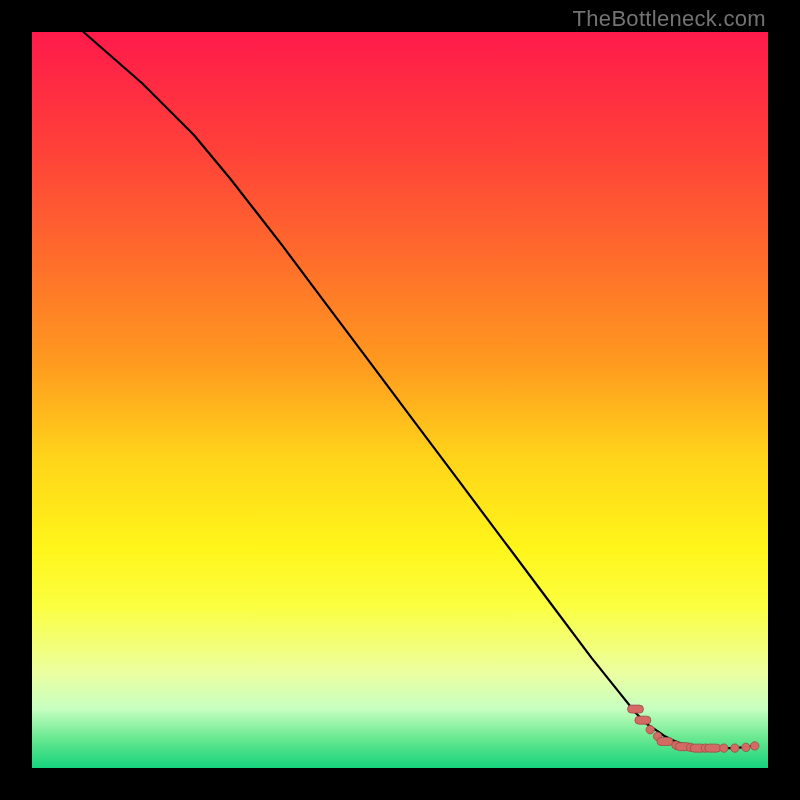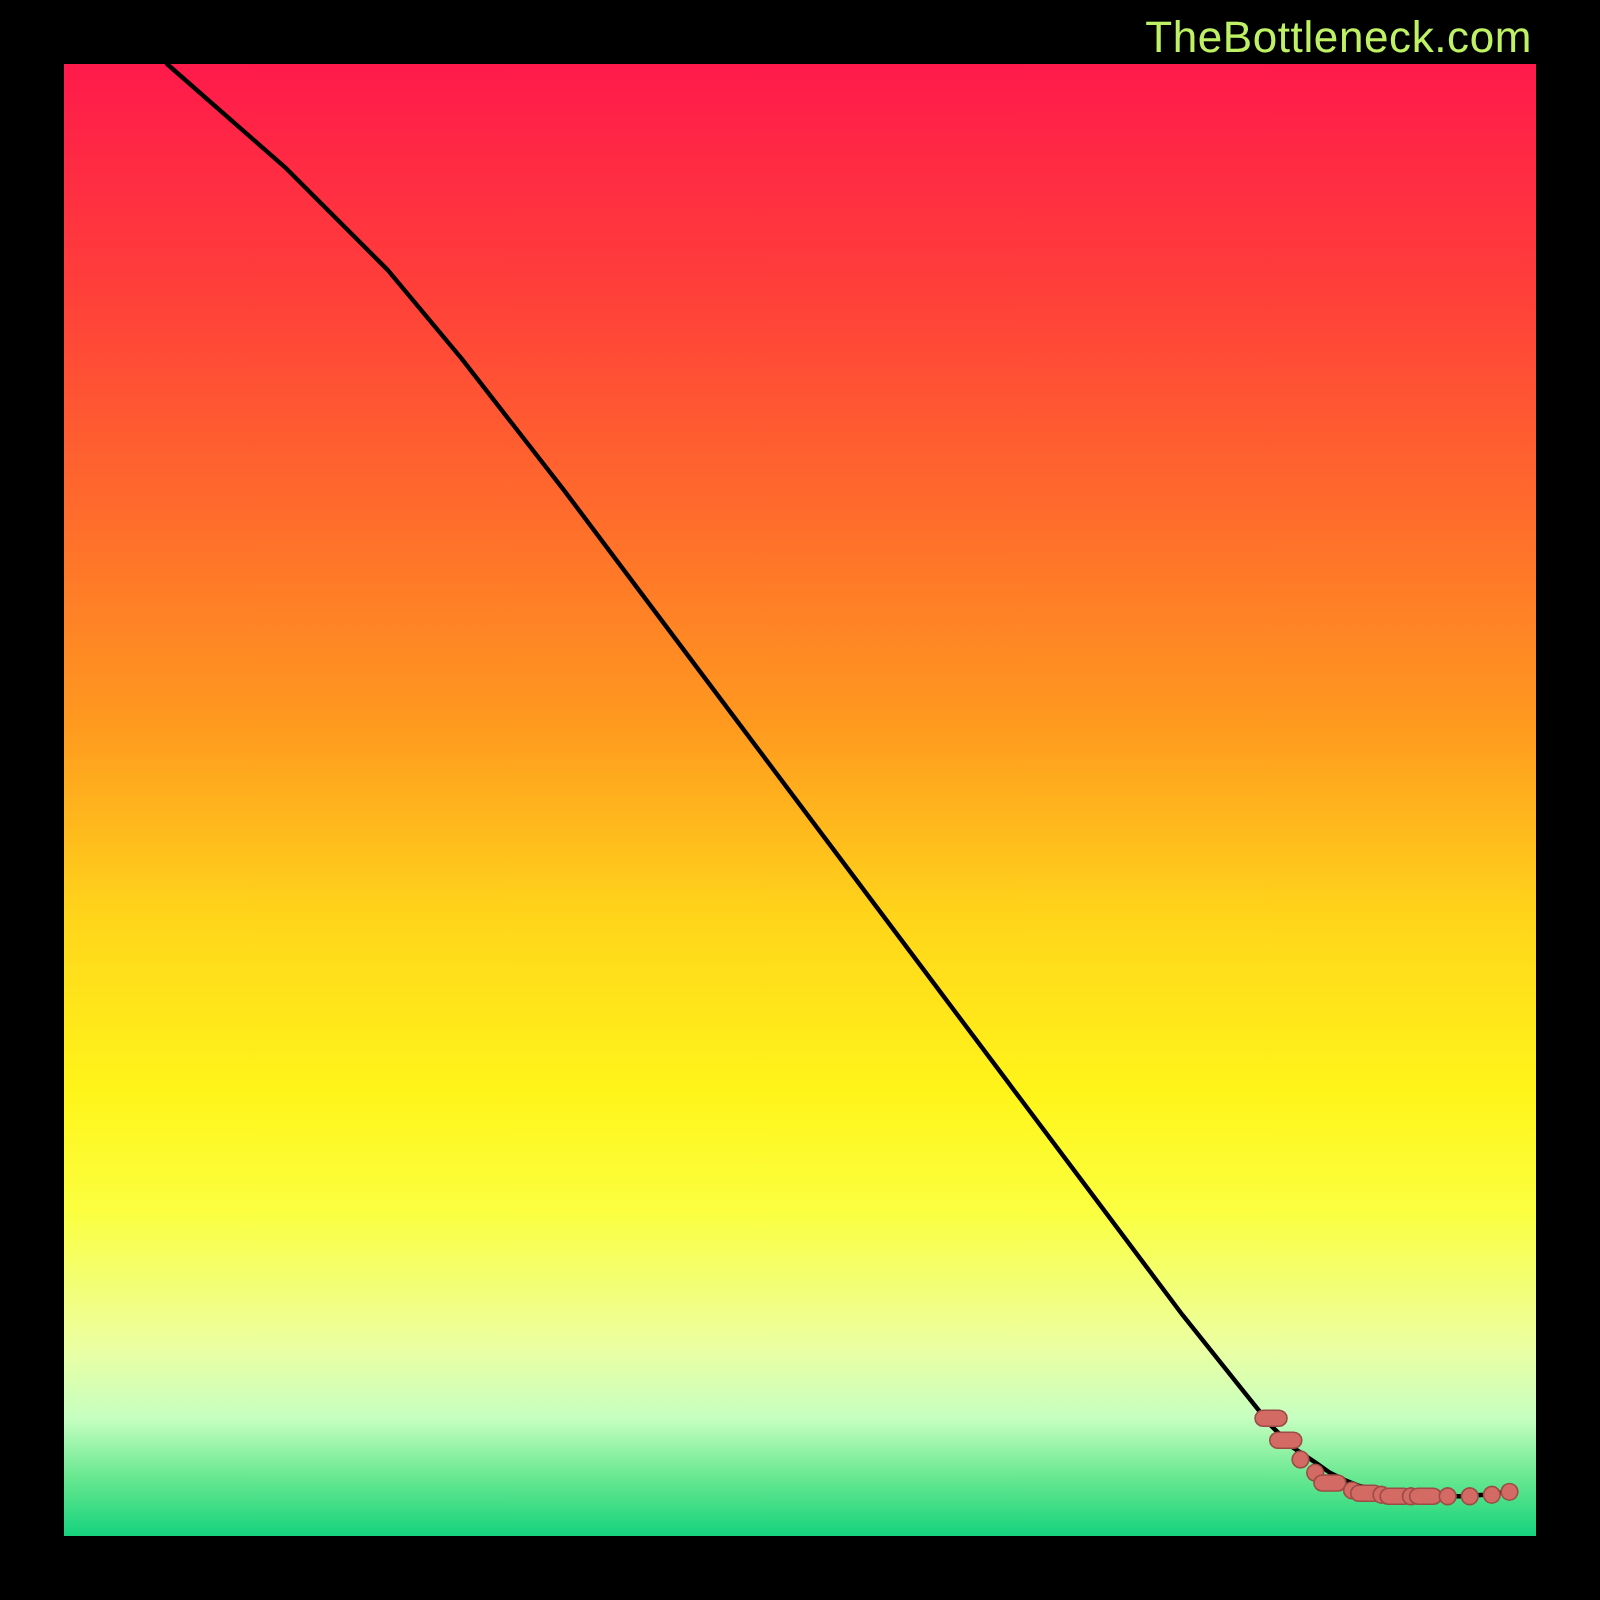--- a/index.html
+++ b/index.html
@@ -36,21 +36,21 @@
       #ecffa0 87%,
       #c6ffc1 92%,
       #68e890 96%,
       #16d27d 100%
     );
   }
   .watermark {
     position: absolute;
     top: 6px;
     right: 34px;
-    color: #bef264;
+    color: #737373;
     font-size: 22px;
     font-weight: 500;
     letter-spacing: 0.3px;
     user-select: none;
   }
   svg.overlay {
     position: absolute;
     left: 32px;
     top: 32px;
     width: 736px;

